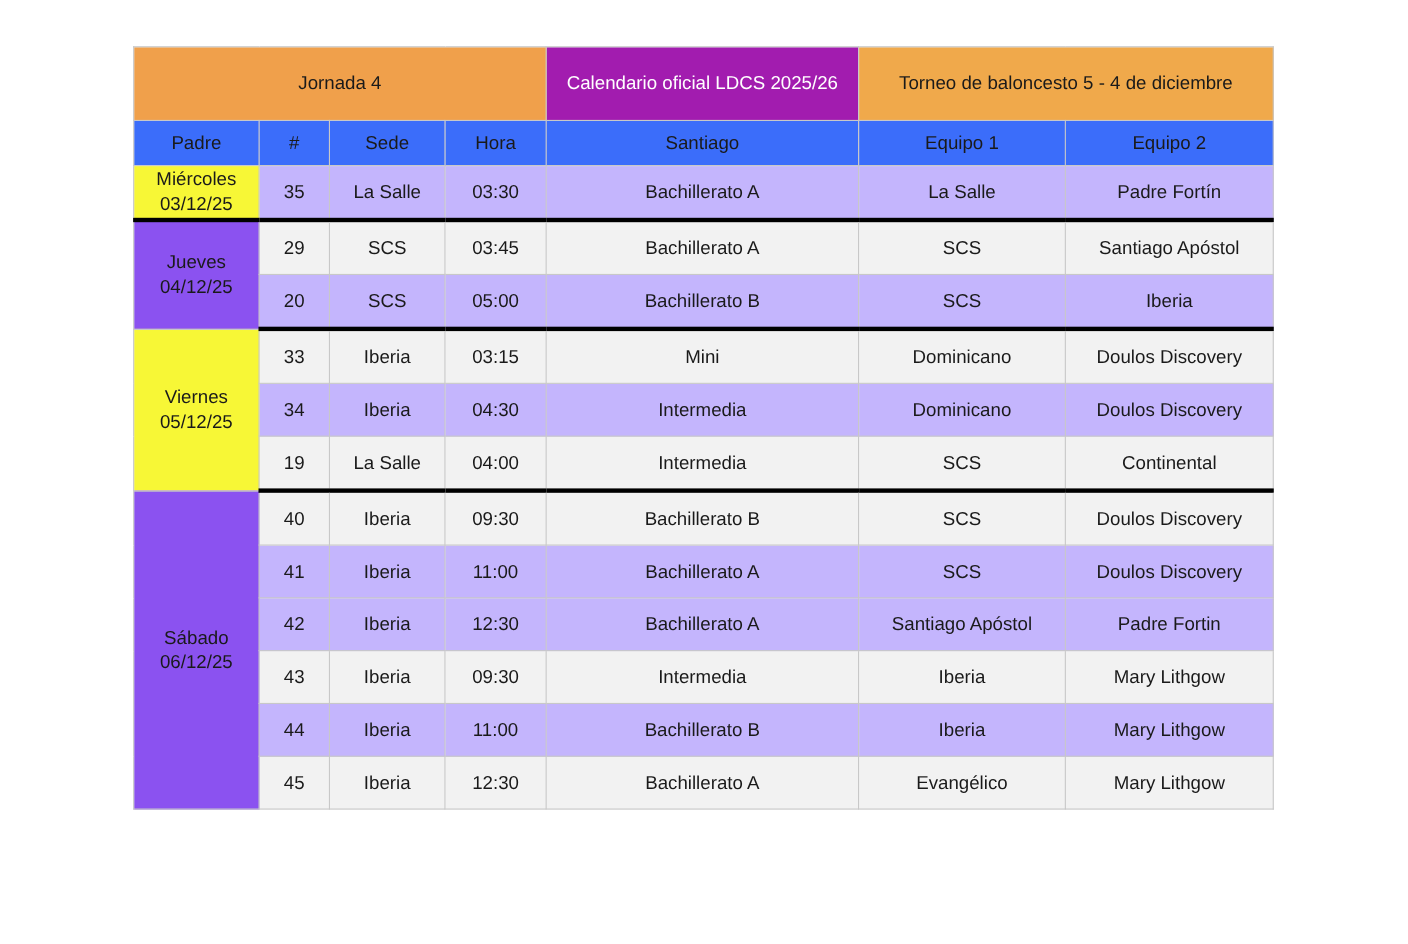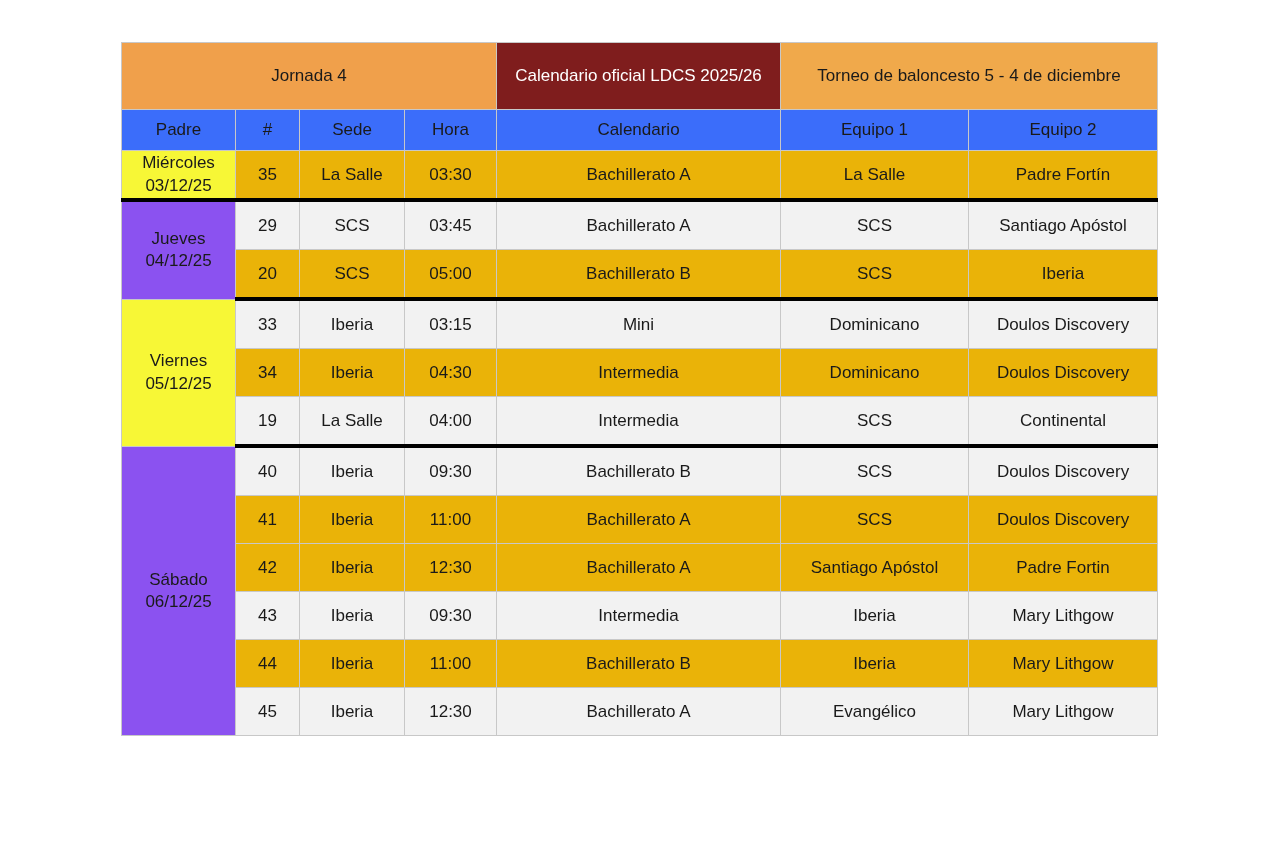--- a/index.html
+++ b/index.html
@@ -51,38 +51,38 @@
 
   
   .title-row td {
     height: 66px;
     font-weight: bold;
     font-size: 19px;
     line-height: 1.25;
     color: #111111;
   }
   .t-orange { background: #f0a04b; }
-  .t-red    { background: #7f1d1d; color: #ffffff !important; }
+  .t-red    { background: #a21caf; color: #ffffff !important; }
   .t-orange2{ background: #f0a94b; }
 
   
   .head-row th {
     height: 40px;
     background: #3b6dfa;
     color: #0c1b4a;
     font-weight: bold;
     font-size: 18px;
   }
 
   
   tr.data td {
     height: 47px;
   }
   tr.data.shade td { background: #f2f2f2; }
-  tr.data.plain td { background: #eab308; }
+  tr.data.plain td { background: #c4b5fd; }
 
   
   td.date-cell {
     font-weight: bold;
     font-size: 16px;
     line-height: 1.3;
   }
   .d-yellow { background: #f7f736 !important; color: #1a1a1a; }
   .d-purple { background: #8b52f0 !important; color: #ffffff; }
 
@@ -110,21 +110,21 @@
         <tr class="title-row">
           <td class="t-orange" colspan="4">Jornada 4</td>
           <td class="t-red">Calendario oficial LDCS 2025/26</td>
           <td class="t-orange2" colspan="2">Torneo de baloncesto 5 - 4 de diciembre</td>
         </tr>
         <tr class="head-row">
           <th>Padre</th>
           <th>#</th>
           <th>Sede</th>
           <th>Hora</th>
-          <th>Calendario</th>
+          <th>Santiago</th>
           <th>Equipo 1</th>
           <th>Equipo 2</th>
         </tr>
       </thead>
       <tbody id="table-body">
           <tr class="data plain group-end">
             <td rowspan="1" class="date-cell d-yellow">
               <div>Miércoles</div>
               <div>03/12/25</div>
             </td>

